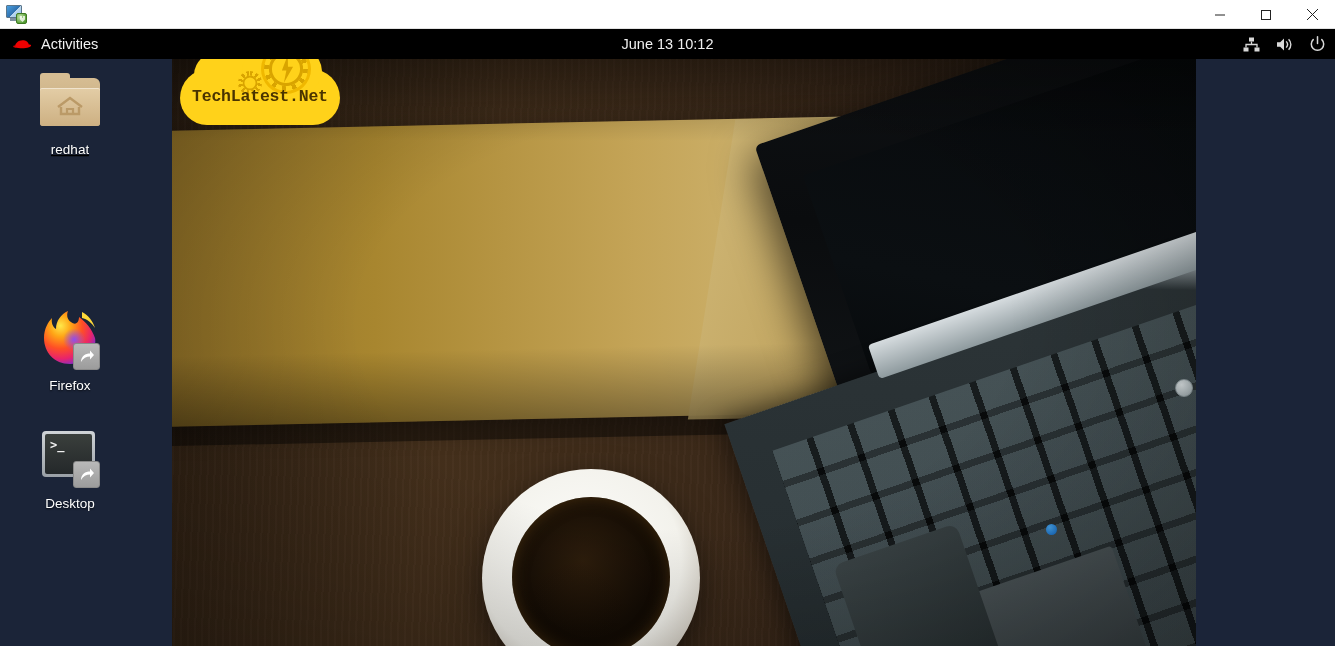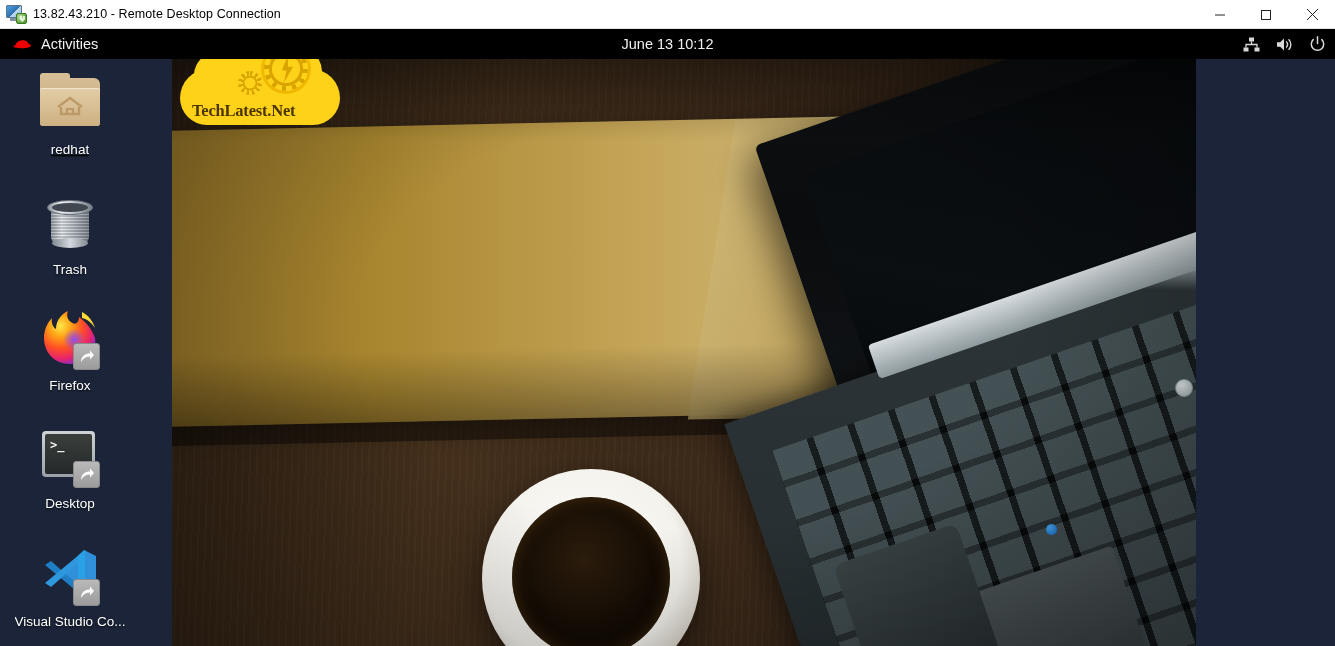--- a/index.html
+++ b/index.html
@@ -295,24 +295,24 @@
                      #d9a400 310deg 324deg, transparent 324deg 341deg,
                      #d9a400 341deg 355deg, transparent 355deg 360deg);
     box-shadow: none;
   }
   .tl-gear-small-core {
     position: absolute; left: 58px; top: 16px; width: 24px; height: 24px;
     border-radius: 50%; background: #ffd21a; transform: scale(.62);
     box-shadow: inset 0 0 0 3px #d9a400;
   }
   .tl-text {
-    position: absolute; left: 12px; top: 46px;
+    position: absolute; left: 12px; top: 32px;
     font-size: 16.5px; font-weight: bold;
     color: #4a3400; letter-spacing: -0.2px;
-    font-family: Liberation Serif, serif;
+    font-family: Liberation Mono, monospace;
   }
 
   
   .icon-cell {
     position: absolute;
     width: 118px;
     display: flex; flex-direction: column; align-items: center;
     left: 11px;
   }
   .icon-art { position: relative; width: 64px; height: 64px; }
@@ -409,21 +409,20 @@
 </style>
 </head>
 <body>
 
 <div class="rdp-titlebar">
   <div class="rdp-icon">
     <div class="mon"></div>
       <div class="stand"></div>
       <div class="plug"></div>
   </div>
-  <div class="rdp-title-text">13.82.43.210 - Remote Desktop Connection</div>
 
   <div class="win-controls">
     <div class="win-btn">
       <svg width="12" height="12" viewBox="0 0 12 12">
           <line x1="1" y1="6" x2="11" y2="6" stroke="#222" stroke-width="1"></line>
         </svg>
     </div>
     <div class="win-btn">
       <svg width="12" height="12" viewBox="0 0 12 12">
           <rect x="1.5" y="1.5" width="9" height="9" fill="none" stroke="#222" stroke-width="1"></rect>
@@ -521,29 +520,20 @@
         <svg width="30" height="24" viewBox="0 0 30 24">
           <path d="M3 13 L15 4 L27 13" fill="none" stroke="#bb9a67" stroke-width="2.4"></path>
           <path d="M6 13 V20 H24 V13" fill="none" stroke="#bb9a67" stroke-width="2.4"></path>
           <path d="M12 20 V15 H18 V20" fill="none" stroke="#bb9a67" stroke-width="2.2"></path>
         </svg>
       </div>
     </div>
     <div class="icon-label">redhat</div>
   </div>
 
-  <div class="icon-cell" style="top:132px;">
-    <div class="icon-art">
-      <div class="trash-body"></div>
-      <div class="trash-base"></div>
-      <div class="trash-rim"></div>
-      <div class="trash-hole"></div>
-    </div>
-    <div class="icon-label">Trash</div>
-  </div>
 
   <div class="icon-cell" style="top:248px;">
     <div class="icon-art">
       <div class="ff">
         <svg width="58" height="58" viewBox="0 0 58 58">
           <defs>
             <radialGradient id="ffg" cx="32%" cy="28%" r="78%">
               <stop offset="0%" stop-color="#ffe84a"></stop>
               <stop offset="26%" stop-color="#ffa516"></stop>
               <stop offset="55%" stop-color="#ff4f25"></stop>
@@ -578,35 +568,14 @@
       </div>
       <div class="shortcut-badge">
         <svg width="18" height="18" viewBox="0 0 18 18">
           <path d="M3 14 C3 8 7.5 5.5 12 5.5 L12 2.5 L16 7 L12 11.5 L12 8.6 C8.4 8.6 5.2 10.2 3 14 Z" fill="#ffffff"></path>
         </svg>
       </div>
     </div>
     <div class="icon-label">Desktop</div>
   </div>
 
-  <div class="icon-cell" style="top:484px;">
-    <div class="icon-art">
-      <div class="vsc">
-        <svg width="58" height="56" viewBox="0 0 58 56">
-          <path d="M44 3 L56 9 V47 L44 53 L20 34 L9 42 L3 38 V18 L9 14 L20 22 Z" fill="#2b8bd6" opacity="0"></path>
-          <path d="M43 4 L55 10 V46 L43 52 L18 28 Z" fill="#2f8fd8"></path>
-          <path d="M43 4 L43 52 L18 28 Z" fill="#3aa0e8" opacity="0"></path>
-          <path d="M9 14 L3 18 V38 L9 42 L40 16 L40 40 L9 14 Z" fill="#2f7fc4" opacity="0"></path>
-          <path d="M4 19 L10 15 L44 45 L44 52 Z" fill="#1f7ec4"></path>
-          <path d="M4 37 L10 41 L44 11 L44 4 Z" fill="#2f97dd"></path>
-          <path d="M37 10 L44 4 L44 52 L37 46 Z" fill="#2aa0e6"></path>
-        </svg>
-      </div>
-      <div class="shortcut-badge">
-        <svg width="18" height="18" viewBox="0 0 18 18">
-          <path d="M3 14 C3 8 7.5 5.5 12 5.5 L12 2.5 L16 7 L12 11.5 L12 8.6 C8.4 8.6 5.2 10.2 3 14 Z" fill="#ffffff"></path>
-        </svg>
-      </div>
-    </div>
-    <div class="icon-label">Visual Studio Co...</div>
-  </div>
 
 </div>
 
 </body></html>

